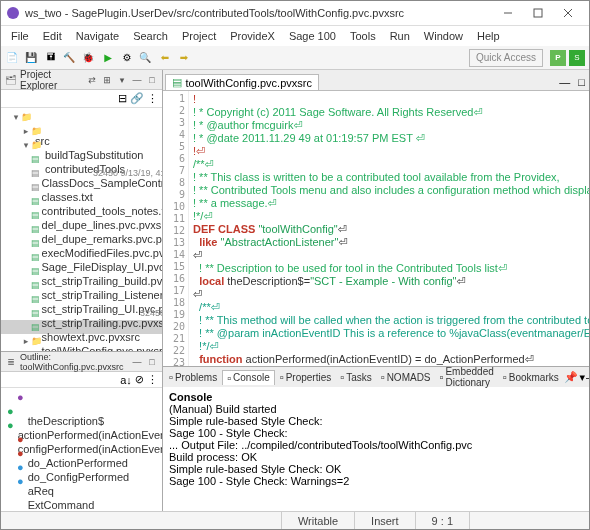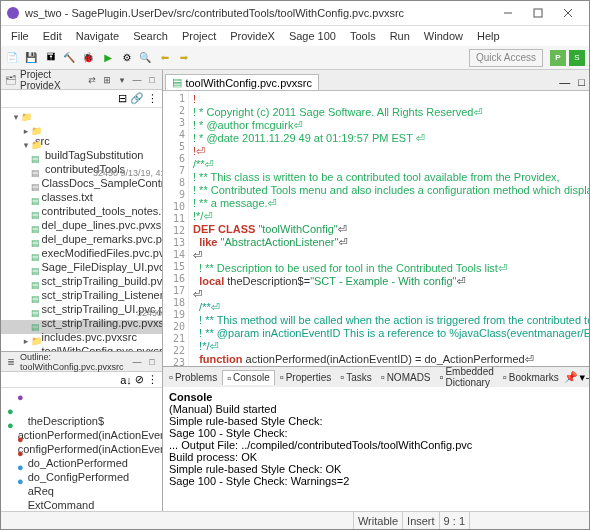--- a/index.html
+++ b/index.html
@@ -37,21 +37,21 @@
 .editor { flex:1; display:flex; background:#fff; overflow:hidden; border-top:1px solid #bbb; min-height:0;}
 .gutter { width:26px; background:#fff; border-right:1px solid #eee; text-align:right; padding:2px 3px 0 0; color:#999; font-family:Consolas,monospace; font-size:10px; line-height:12px;}
 .code { flex:1; padding:2px 0 0 4px; font-family:Consolas,monospace; font-size:10px; line-height:12px; white-space:pre; overflow:hidden; color:#333;}
 .c-red { color:#c0392b;} .c-green{color:#27ae60;} .c-keyw{color:#c0392b;font-weight:bold;} .c-str{color:#1f9d55;} .c-teal{color:#16a085;}
 .bottom { height:145px; border-top:1px solid #aaa; display:flex; flex-direction:column; background:#fff;}
 .btabs { height:20px; background:#eee; display:flex; align-items:center; padding:0 2px; gap:1px;}
 .btab { padding:1px 4px; font-size:10px; color:#333; display:flex; align-items:center; gap:2px;}
 .btab.active { background:#fff; border:1px solid #bbb; border-bottom:none;}
 .console { flex:1; padding:4px 6px; font-family:Consolas,monospace; font-size:10px; line-height:12px; overflow:hidden;}
 .status { height:18px; border-top:1px solid #ccc; background:#f5f5f5; display:flex; align-items:center; font-size:10px; color:#444;}
-.status > div { border-left:1px solid #ccc; padding:0 4px; height:100%; display:flex; align-items:center;}
+.status > div { border-left:1px solid #ccc; padding:0 16px; height:100%; display:flex; align-items:center;}
 </style>
 </head>
 <body>
 
 <div class="titlebar">
   <div class="ticon"></div>
   <div class="title">ws_two - SagePlugin.UserDev/src/contributedTools/toolWithConfig.pvc.pvxsrc</div>
   <div class="winbtn">
       <svg viewBox="0 0 10 10">
         <line x1="1" y1="5" x2="9" y2="5" stroke="#555"></line>
@@ -100,21 +100,21 @@
   <div class="tico" style="background:#6b5;color:#fff;font-size:8px;font-weight:bold;">P</div>
   <div class="tico" style="background:#3a3;color:#fff;font-size:8px;">S</div>
 </div>
 
 <div class="main">
 
   <div class="left">
 
     <div class="pane-hdr">
       <span class="hico">🗂</span>
-      <span class="label">Project ProvideX</span>
+      <span class="label">Project Explorer</span>
       <span class="hico">⇄</span>
       <span class="hico">⊞</span>
       <span class="hico">▾</span>
       <span class="hico">—</span>
       <span class="hico">□</span>
     </div>
     <div style="height:18px;border-bottom:1px solid #ddd;display:flex;align-items:center;justify-content:flex-end;gap:3px;padding:0 4px;">
       <span class="hico">⊟</span>
       <span class="hico">🔗</span>
       <span class="hico">⋮</span>
@@ -187,21 +187,21 @@
           <span class="txt">sct_stripTrailing_UI.pvc.pvxsrc</span> 
         </div>
         <div class="tnode" style="padding-left: 30px;">
           <span class="tw"></span>
           <span class="fico file">▤</span>
           <span class="txt">sct_stripTrailing.pvc.pvxsrc</span> 
         </div>
         <div class="tnode" style="padding-left: 30px;">
           <span class="tw"></span>
           <span class="fico file">▤</span>
-          <span class="txt">includes.pvc.pvxsrc</span> 
+          <span class="txt">showtext.pvc.pvxsrc</span> 
           <span class="ext1">32450 9/10/1</span>
         </div>
         <div class="tnode sel" style="padding-left: 30px;">
           <span class="tw"></span>
           <span class="fico file">▤</span>
           <span class="txt">toolWithConfig.pvc.pvxsrc</span> 
         </div>
         <div class="tnode" style="padding-left: 20px;">
           <span class="tw">▸</span>
           <span class="fico fold">📁</span>

